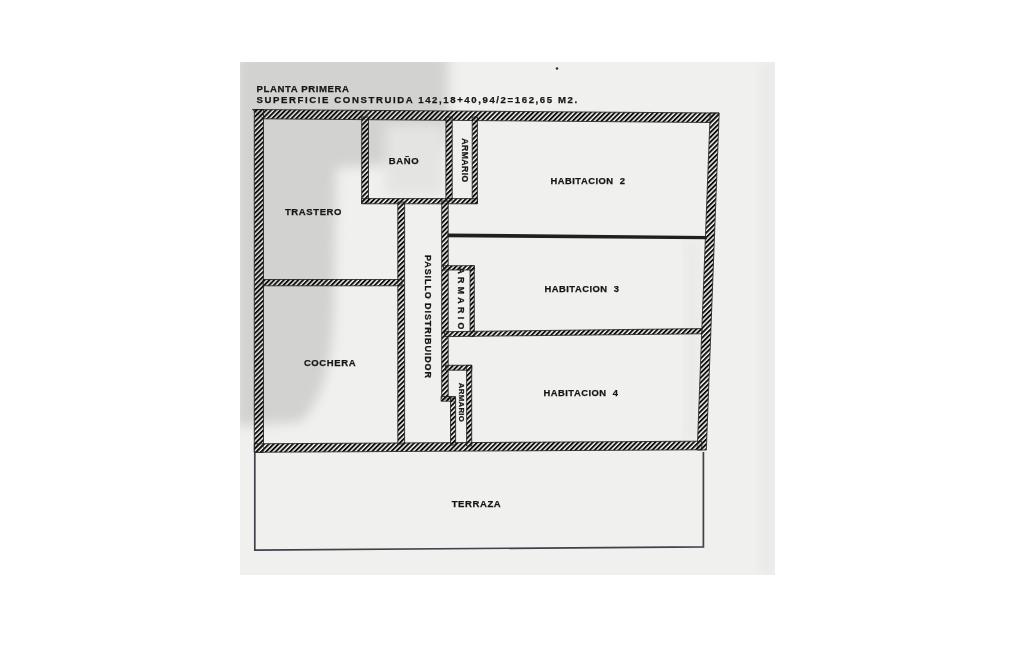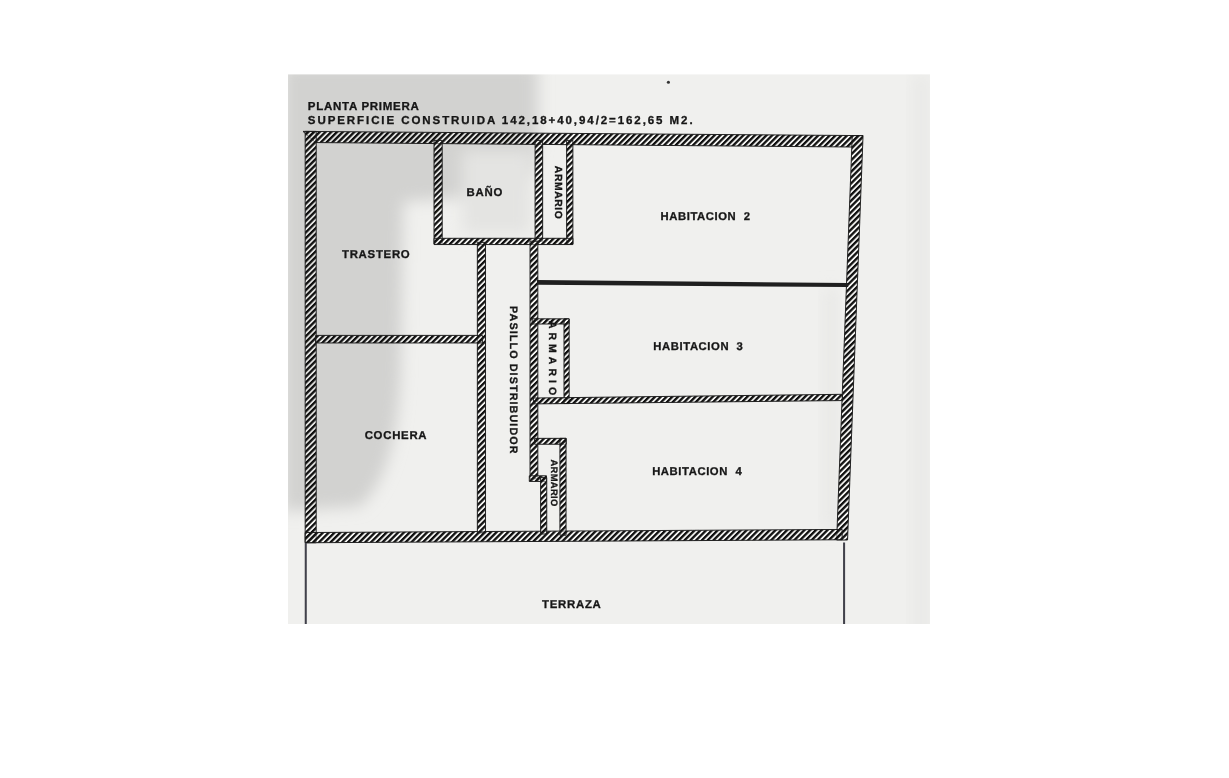--- a/index.html
+++ b/index.html
@@ -1,16 +1,16 @@
 <!DOCTYPE html>
 <html><head>
 <meta charset="utf-8">
 <style>
   html,body{margin:0;padding:0;background:#ffffff;}
-  .page{width:1024px;height:520px;position:relative;overflow:hidden;font-family:"Liberation Sans",sans-serif;text-align:center;}
+  .page{width:1024px;height:648px;position:relative;overflow:hidden;font-family:"Liberation Sans",sans-serif;text-align:center;}
 </style>
 </head>
 <body>
 <div class="page">
 <svg width="1024" height="648" viewBox="0 0 1024 648">
   <defs>
     <pattern id="hatch" width="3.4" height="3.4" patternUnits="userSpaceOnUse" patternTransform="rotate(45)">
       <rect width="3.4" height="3.4" fill="#f6f6f4" fill-opacity="0.45"></rect>
       <rect width="1.9" height="3.4" fill="#111111"></rect>
     </pattern>

